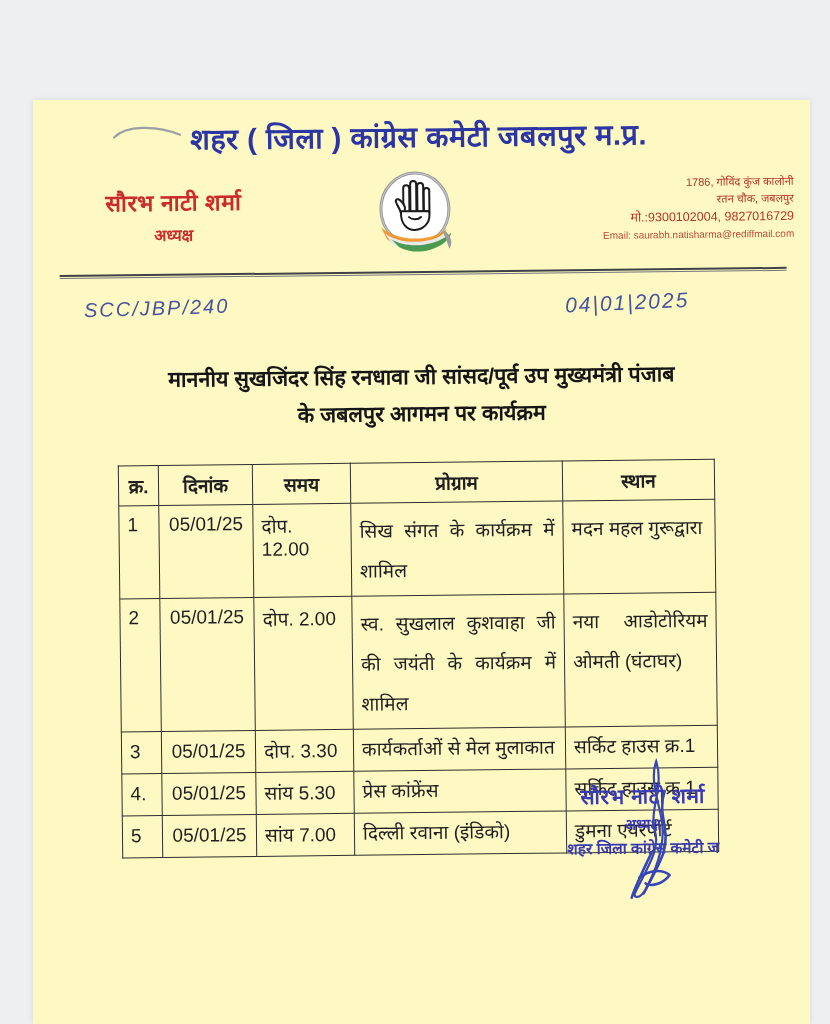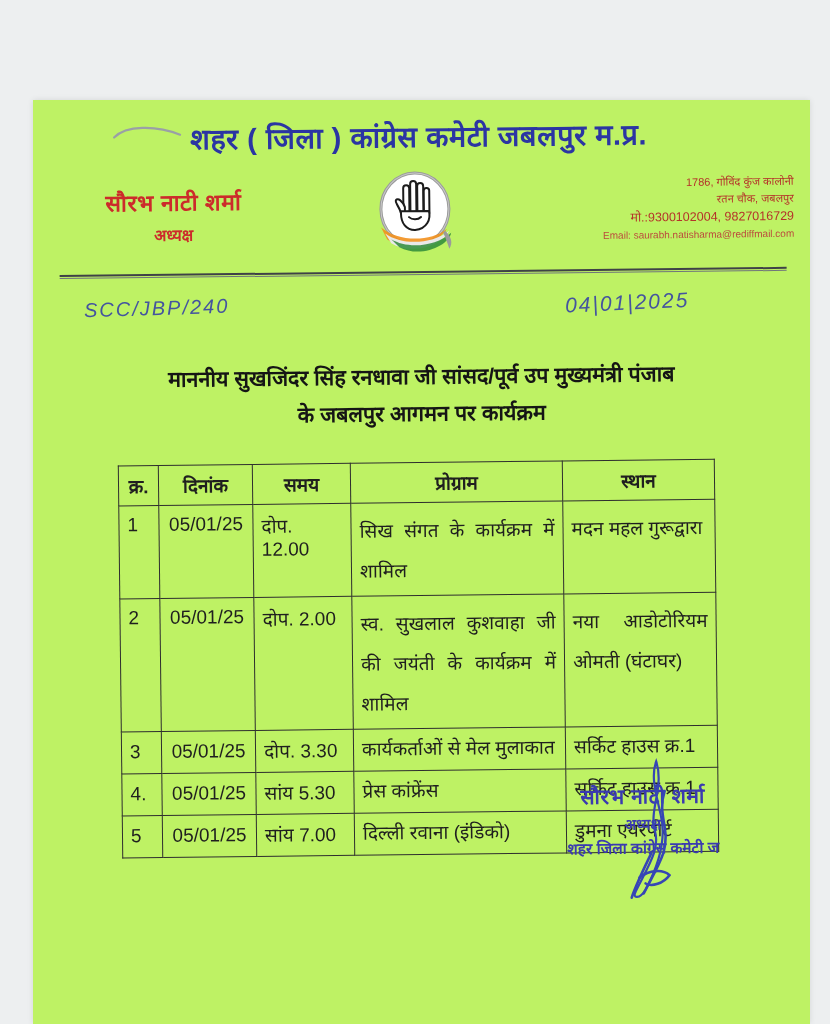--- a/index.html
+++ b/index.html
@@ -4,21 +4,21 @@
 <style>
   * { margin:0; padding:0; box-sizing:border-box; }
   html,body { width:830px; height:1024px; overflow:hidden; }
   body {
     background:#edeff0;
     font-family:"Liberation Sans","DejaVu Sans",sans-serif;
     position:relative;
   }
   .page {
     position:absolute; left:33px; top:100px; width:777px; height:924px;
-    background:#bef264;
+    background:#fef9c3;
     box-shadow:0 0 6px rgba(0,0,0,0.10);
   }
   .scan-tilt { position:relative; width:100%; height:100%; transform:rotate(-0.65deg); transform-origin:50% 30%; }
 
   .pen-mark { position:absolute; left:78px; top:4px; }
 
   .letter-title {
     margin-top:16px; text-align:center;
     font-size:29px; font-weight:bold; color:#2b35a3;
     letter-spacing:0.5px;

